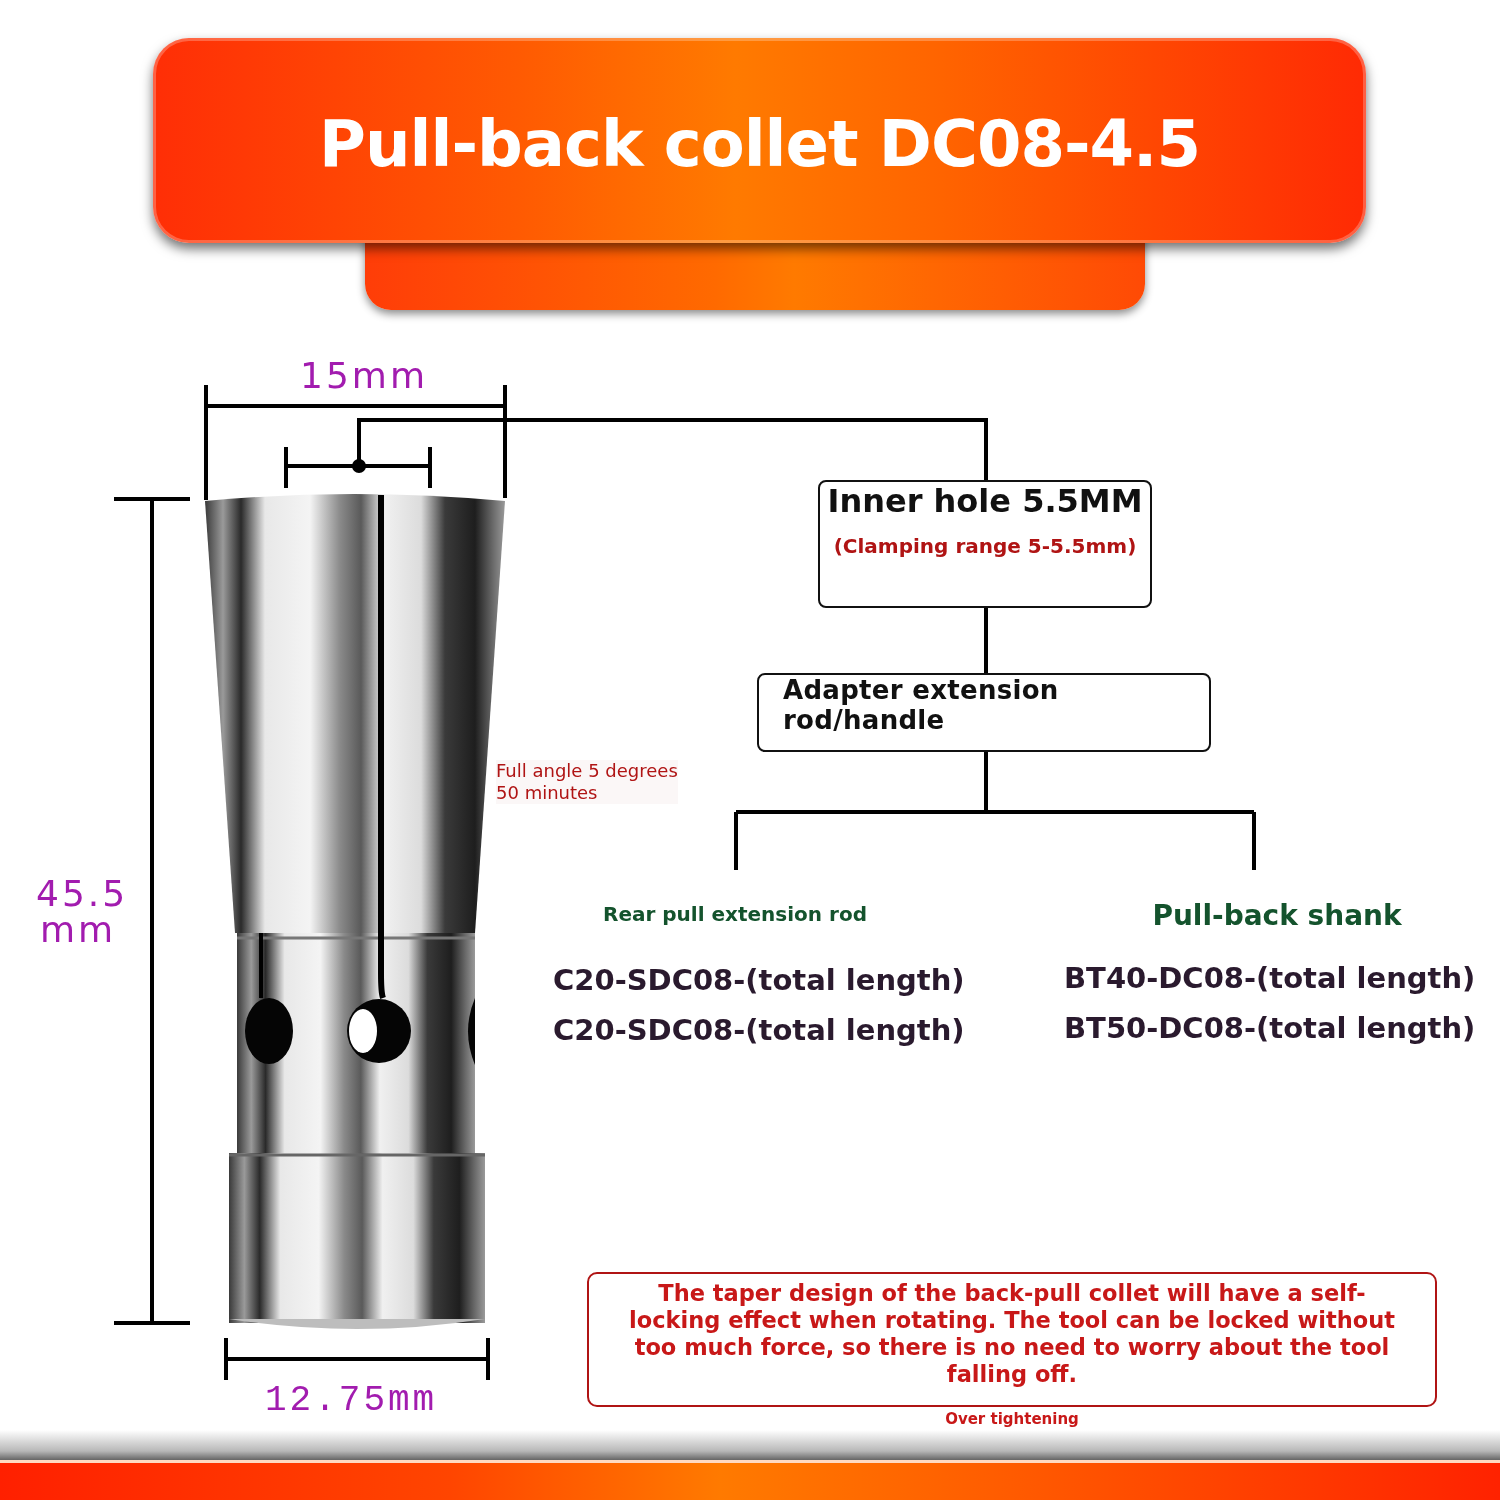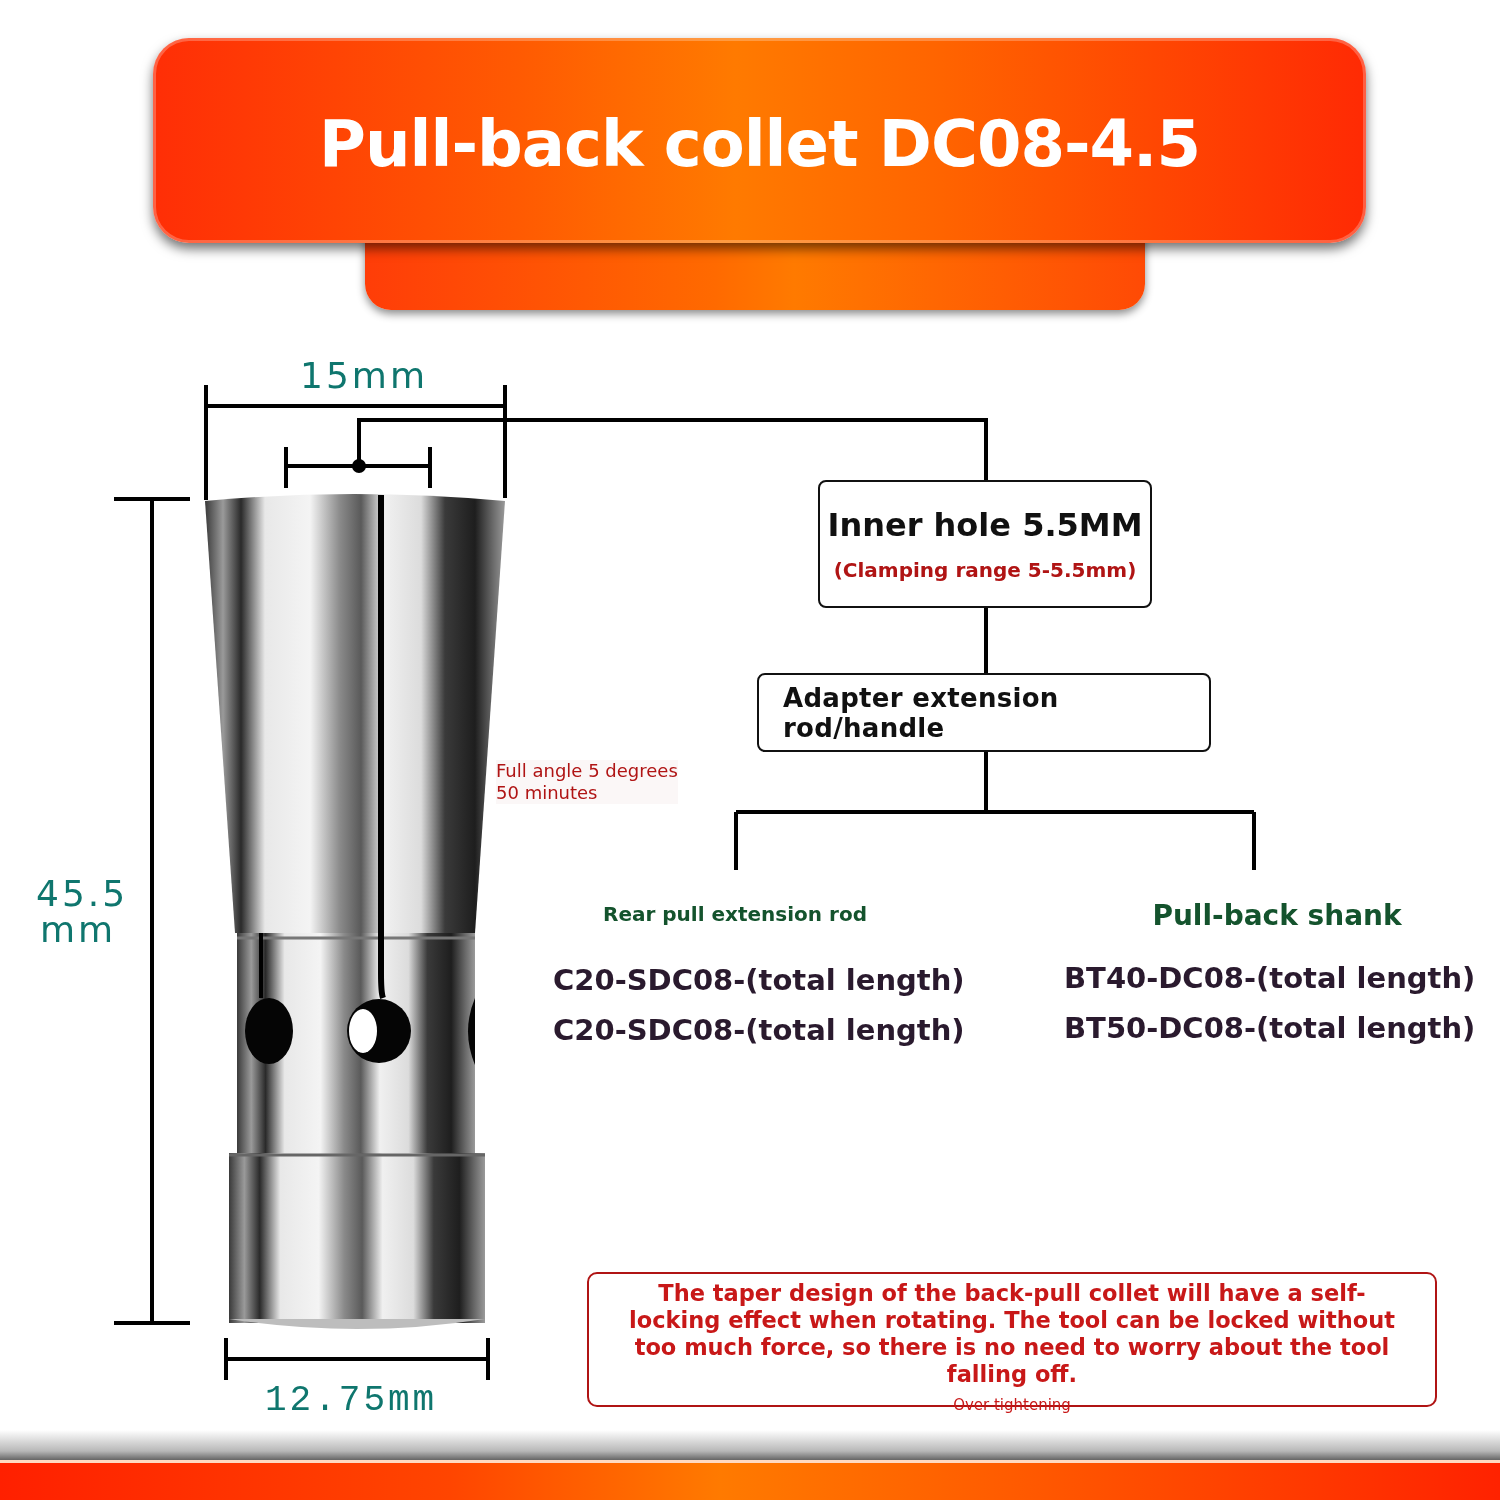--- a/index.html
+++ b/index.html
@@ -21,37 +21,37 @@
     display: flex; align-items: center; justify-content: center;
   }
   .banner-title {
     color: #ffffff; font-family: "DejaVu Sans", sans-serif; font-weight: bold;
     font-size: 64px; letter-spacing: -1px; margin-top: 6px;
   }
 
   
   .collet { position: absolute; left: 203px; top: 493px; width: 304px; height: 840px; }
   .dim-text {
-    position: absolute; font-family: "DejaVu Sans", sans-serif; color: #0f766e;
+    position: absolute; font-family: "DejaVu Sans", sans-serif; color: #a21caf;
     font-weight: normal; letter-spacing: 3px;
   }
   .dim-15 { left: 300px; top: 355px; font-size: 36px; }
   .dim-455 { left: 36px; top: 876px; font-size: 36px; line-height: 36px; text-align: center; width: 84px; }
   .dim-1275 { left: 265px; top: 1380px; font-size: 36px; font-family: Liberation Mono, monospace; }
 
   .angle-note {
     position: absolute; left: 496px; top: 760px; color: #b01414;
     font-size: 18px; font-weight: normal; line-height: 22px;
     background: #fbf7f7;
   }
 
   
   .box {
     position: absolute; background: #fff; border: 2.5px solid #111; border-radius: 8px;
-    display: flex; flex-direction: column; align-items: center; justify-content: center;
+    display: flex; flex-direction: column; align-items: center; 
   }
   .box-inner { left: 818px; top: 480px; width: 334px; height: 128px; }
   .box-inner .main { font-size: 32px; font-weight: bold; color: #111; }
   .box-inner .sub { font-size: 20px; font-weight: bold; color: #b01414; margin-top: 14px; }
   .box-adapter { left: 757px; top: 673px; width: 454px; height: 79px; padding-left: 24px; }
   .box-adapter .main { font-size: 26px; font-weight: bold; color: #111; letter-spacing: 0.3px; }
 
   .col-title {
     position: absolute; font-weight: bold; color: #14532d; text-align: center;
   }
@@ -63,21 +63,21 @@
   .codes-left { left: 553px; top: 955px; }
   .codes-right { left: 1064px; top: 953px; }
 
   
   .note {
     position: absolute; left: 587px; top: 1272px; width: 850px; height: 135px;
     border: 2px solid #b01414; border-radius: 10px; background: #fff;
     text-align: center; padding-top: 6px;
   }
   .note-text { color: #c81818; font-size: 22.5px; font-weight: bold; line-height: 27px; padding: 0 30px; }
-  .note-sub { color: #c81818; font-size: 15px; font-weight: normal; margin-top: 8px; }
+  .note-sub { color: #c81818; font-size: 15px; font-weight: bold; margin-top: 22px; }
 
   
   .footer-shade {
     position: absolute; left: 0; top: 1430px; width: 1500px; height: 30px;
     background: linear-gradient(180deg, rgba(255,255,255,0) 0%, #b8b8b8 70%, #666 100%);
   }
   .footer-band {
     position: absolute; left: 0; top: 1460px; width: 1500px; height: 40px;
     background: linear-gradient(90deg, #ff2000 0%, #ff4500 30%, #ff7a00 48%, #ff5a00 68%, #ff2200 100%);
     border-top: 3px solid #ffd9c2;

